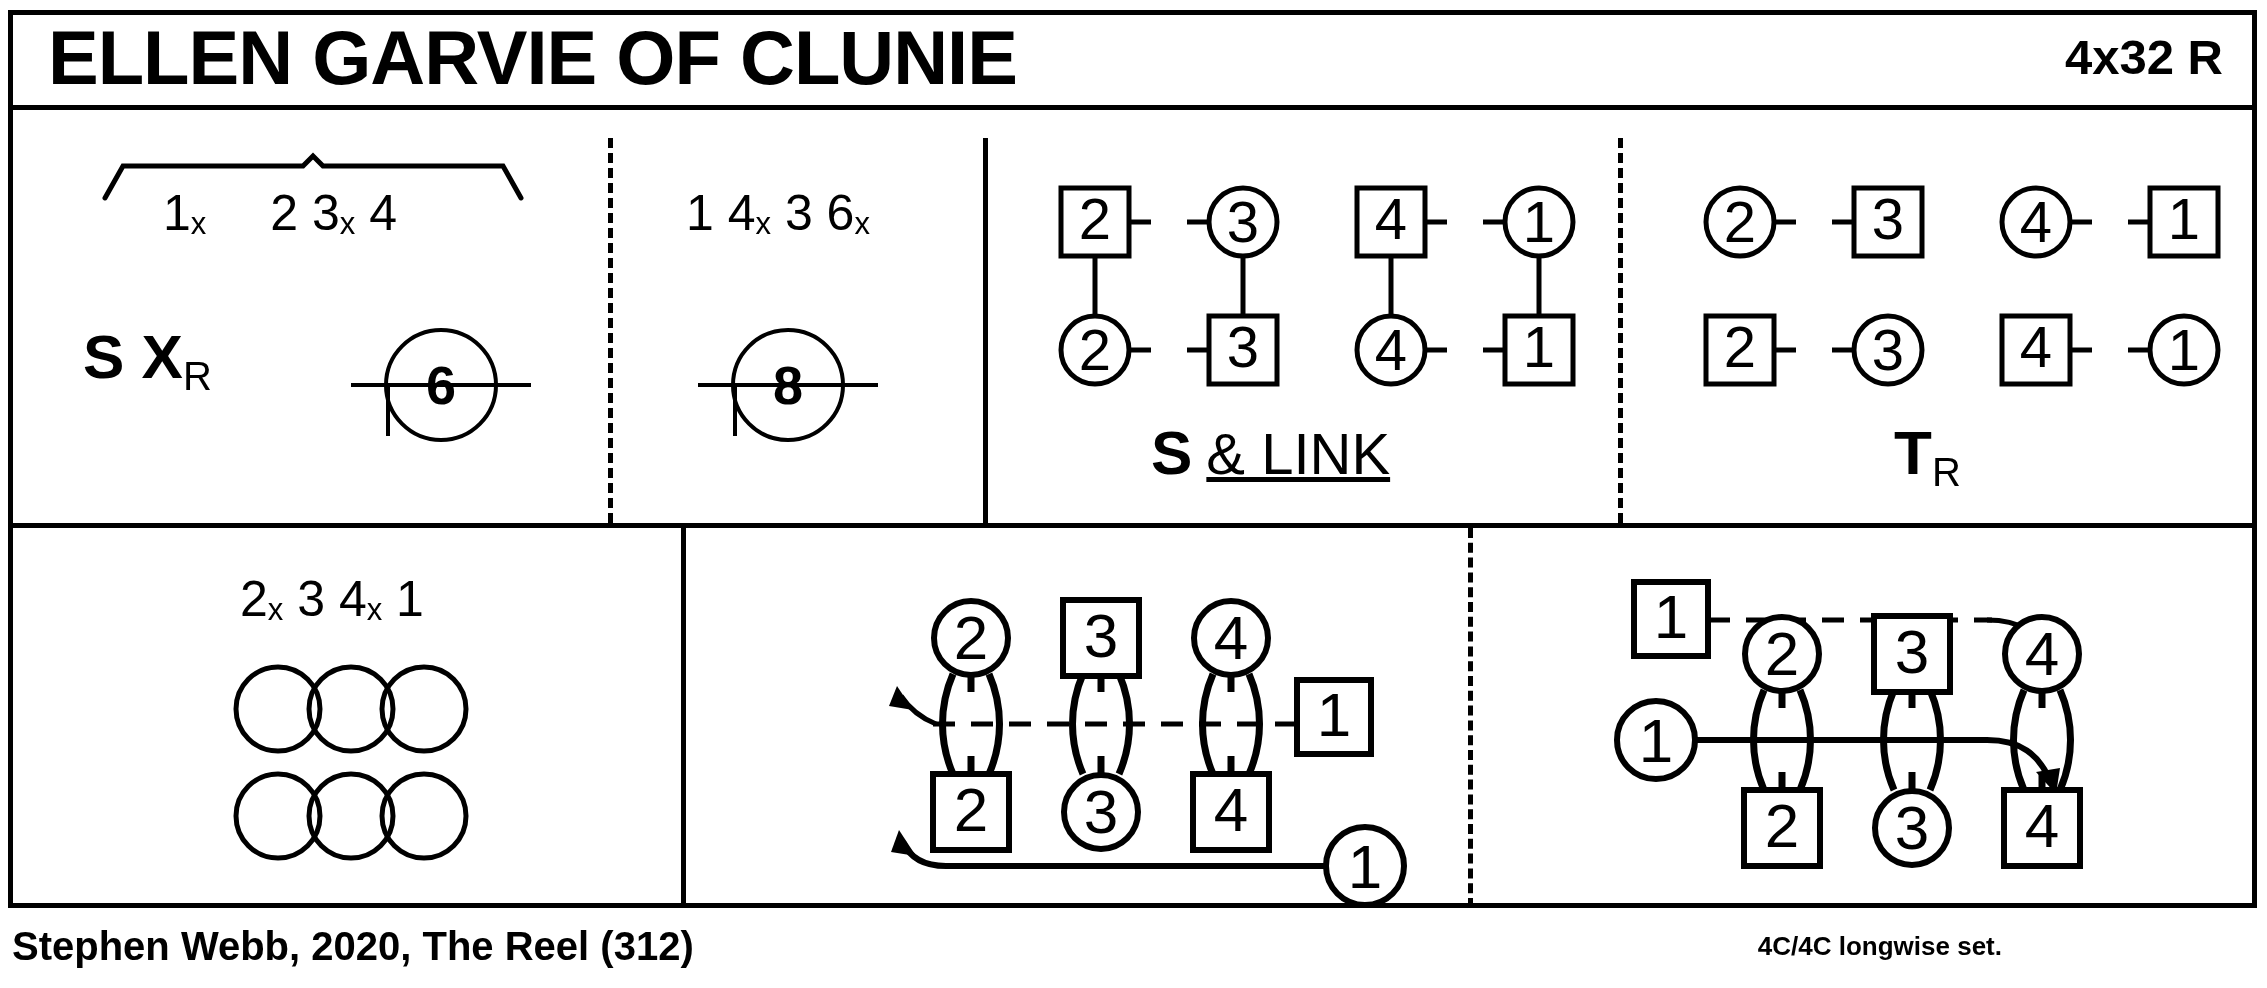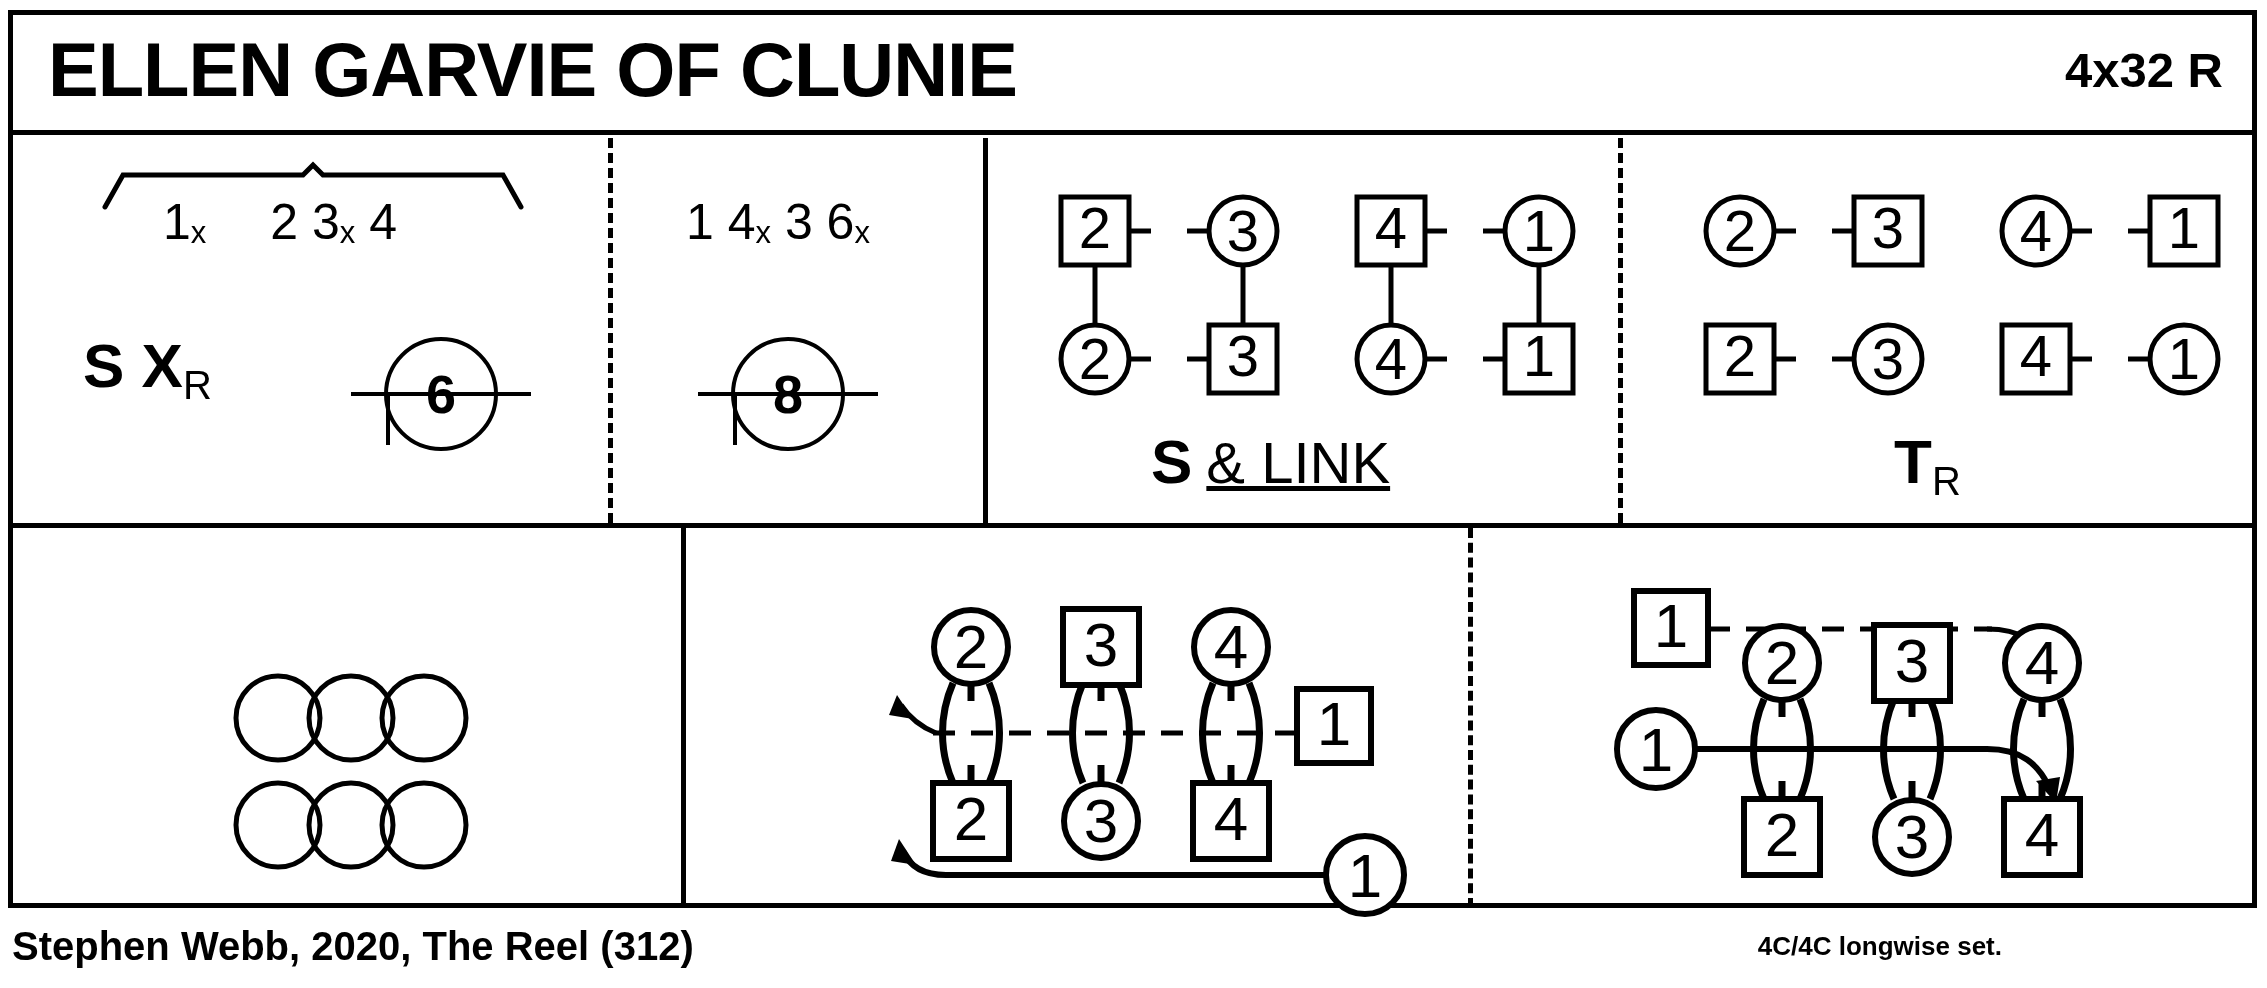--- a/index.html
+++ b/index.html
@@ -30,21 +30,21 @@
     border: 5px solid #000;
     box-sizing: border-box;
   }
 
   
   .header {
     position: absolute;
     left: 8px;
     top: 10px;
     width: 2249px;
-    height: 125px;
+    height: 100px;
     box-sizing: border-box;
     border-bottom: 5px solid #000;
     display: flex;
     align-items: center;
   }
   .title {
     font-size: 76px;
     font-weight: bold;
     letter-spacing: -1px;
     margin-left: 40px;
@@ -81,21 +81,21 @@
   }
   .row2 {
     position: absolute;
     left: 8px;
     top: 528px;
     width: 2249px;
     height: 380px;
     box-sizing: border-box;
   }
 
-  .cell { position: absolute; top: 17px; height: 100%; }
+  .cell { position: absolute; top: 8px; height: 100%; }
 
   .vline-solid {
     position: absolute;
     top: 0;
     width: 0;
     height: 100%;
     border-left: 5px solid #000;
   }
   .vline-dash {
     position: absolute;
@@ -313,20 +313,23 @@
       </div>
     </div>
   </div>
 
   <div class="row2">
 
     <div class="vline-solid" style="left:673px;"></div>
     <div class="vline-dash" style="left:1460px;"></div>
 
     <div class="cell" style="left:0; width:673px;">
+      <div class="posline" style="left:232px; top:38px;">
+        <span>2</span><span class="sub">x</span><span> 3 4</span><span class="sub">x</span><span> 1</span>
+      </div>
 
       <div class="svgwrap" style="left:225px; top:128px;">
         <svg width="230" height="200" viewBox="0 0 230 200">
           <circle cx="45" cy="45" r="42" fill="none" stroke="#000" stroke-width="5"></circle>
           <circle cx="118" cy="45" r="42" fill="none" stroke="#000" stroke-width="5"></circle>
           <circle cx="191" cy="45" r="42" fill="none" stroke="#000" stroke-width="5"></circle>
           <circle cx="45" cy="152" r="42" fill="none" stroke="#000" stroke-width="5"></circle>
           <circle cx="118" cy="152" r="42" fill="none" stroke="#000" stroke-width="5"></circle>
           <circle cx="191" cy="152" r="42" fill="none" stroke="#000" stroke-width="5"></circle>
         </svg>

